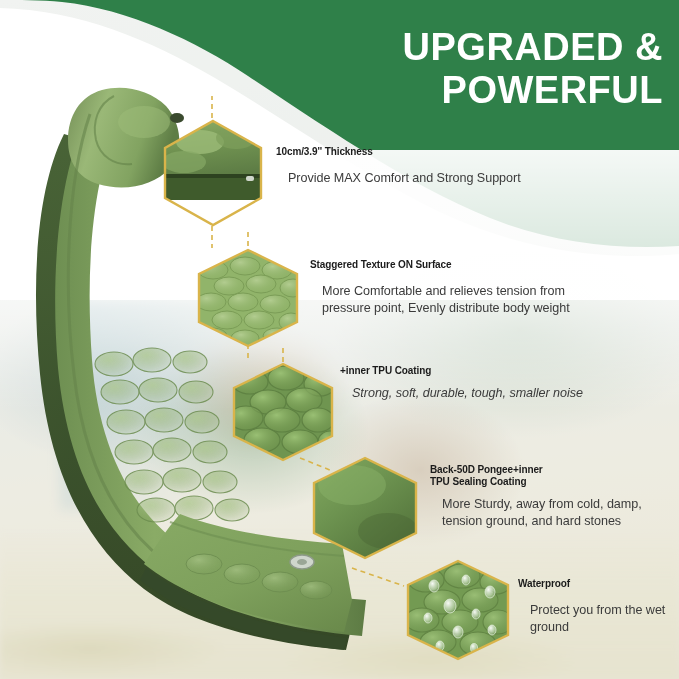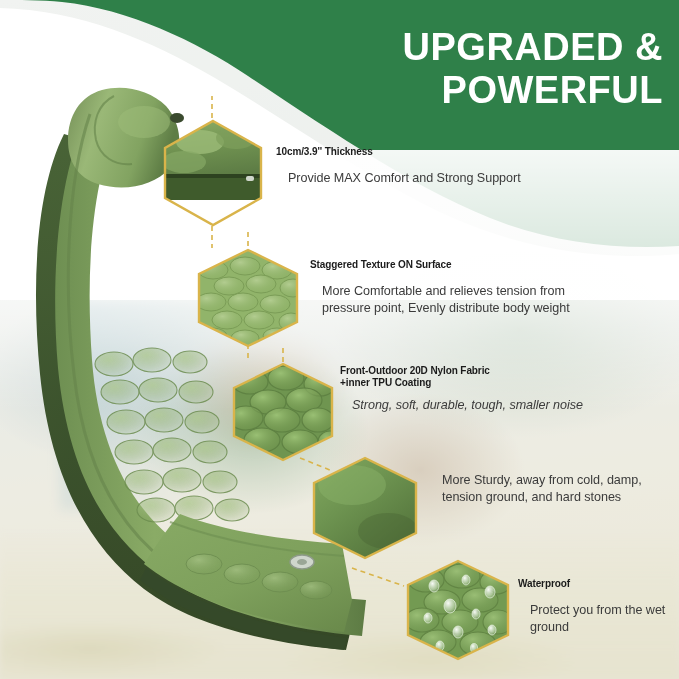--- a/index.html
+++ b/index.html
@@ -295,21 +295,20 @@
           <ellipse cx="70" cy="80" rx="18" ry="12"></ellipse>
           <ellipse cx="100" cy="80" rx="12" ry="11"></ellipse>
         </g>
       </g>
       <polygon points="53,2 102,26 102,74 53,98 4,74 4,26" fill="none" stroke="#d9b44a" stroke-width="2.4"></polygon>
     </svg>
   </div>
 
   <div class="callout" style="left:340px;top:365px;width:310px;">
     <p class="c-title">
-      <span>Front-Outdoor 20D Nylon Fabric</span>
       <span>+inner TPU Coating</span>
     </p>
     <p class="c-sub" style="margin-top:8px;font-style:italic;">
       <span>Strong, soft, durable, tough, smaller noise</span>
     </p>
   </div>
 
   <div class="hexwrap" style="left:310px;top:455px;width:110px;height:106px;">
     <svg width="110" height="106" viewBox="0 0 110 106">
       <defs>
@@ -325,20 +324,24 @@
       <g clip-path="url(#hc4)">
         <rect x="0" y="0" width="110" height="106" fill="url(#h4g)"></rect>
         <ellipse cx="42" cy="30" rx="34" ry="20" fill="#8cb36a" opacity=".45"></ellipse>
         <ellipse cx="78" cy="76" rx="30" ry="18" fill="#445f30" opacity=".35"></ellipse>
       </g>
       <polygon points="55,3 106,28 106,78 55,103 4,78 4,28" fill="none" stroke="#d9b44a" stroke-width="2.4"></polygon>
     </svg>
   </div>
 
   <div class="callout" style="left:430px;top:464px;width:240px;">
+    <p class="c-title">
+      <span>Back-50D Pongee+inner</span>
+      <span>TPU Sealing Coating</span>
+    </p>
     <p class="c-sub" style="margin-top:8px;">
       <span>More Sturdy, away from cold, damp,</span>
       <span>tension ground, and hard stones</span>
     </p>
   </div>
 
   <div class="hexwrap" style="left:404px;top:558px;width:108px;height:104px;">
     <svg width="108" height="104" viewBox="0 0 108 104">
       <defs>
         <clipPath id="hc5">

